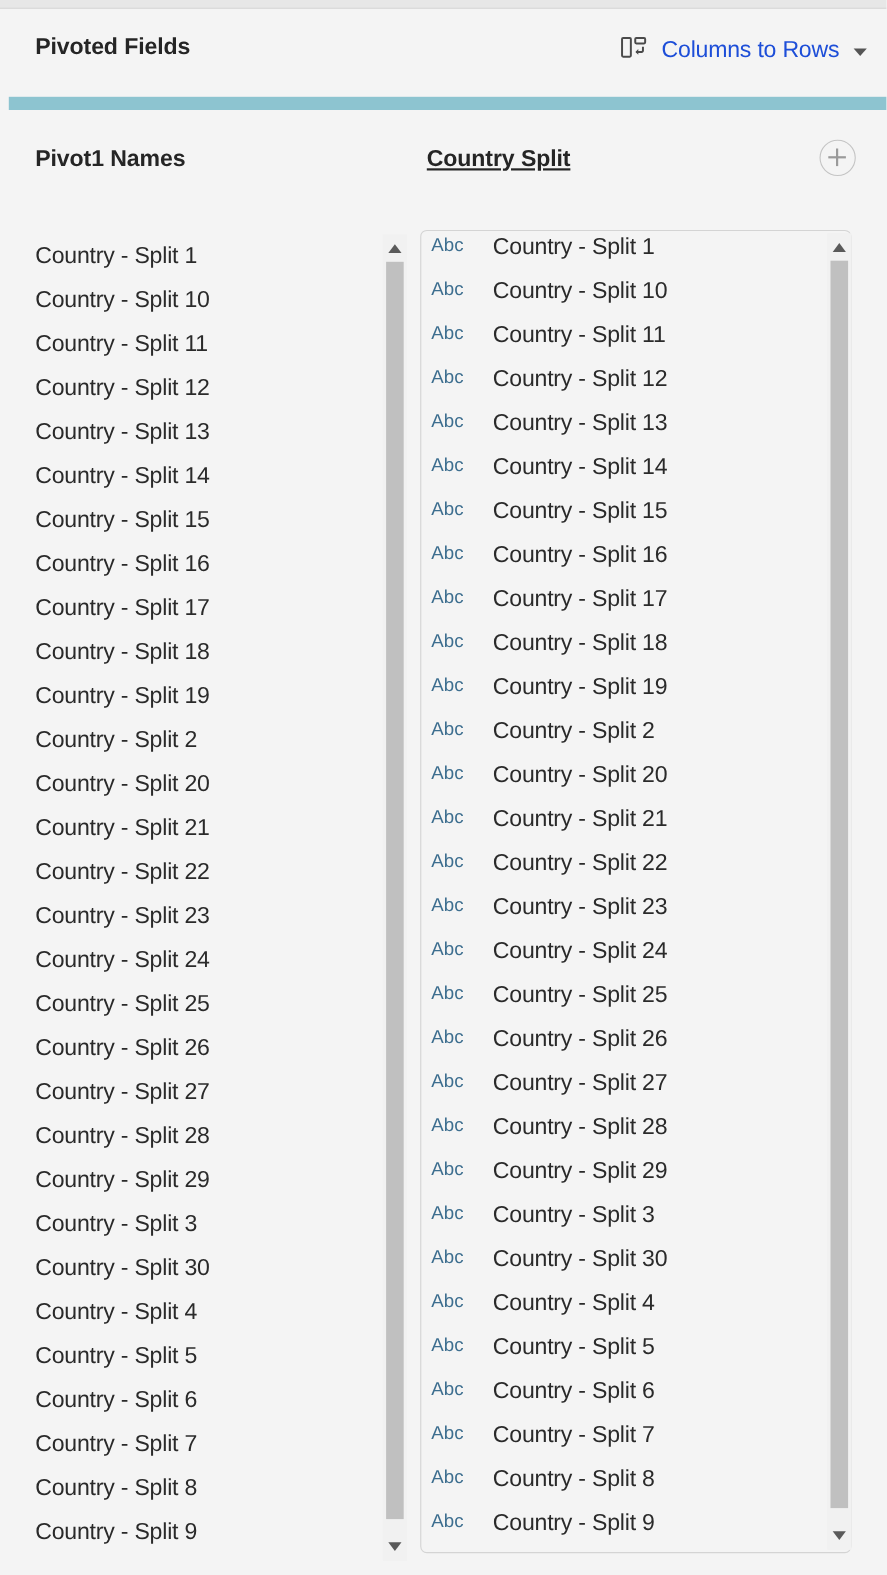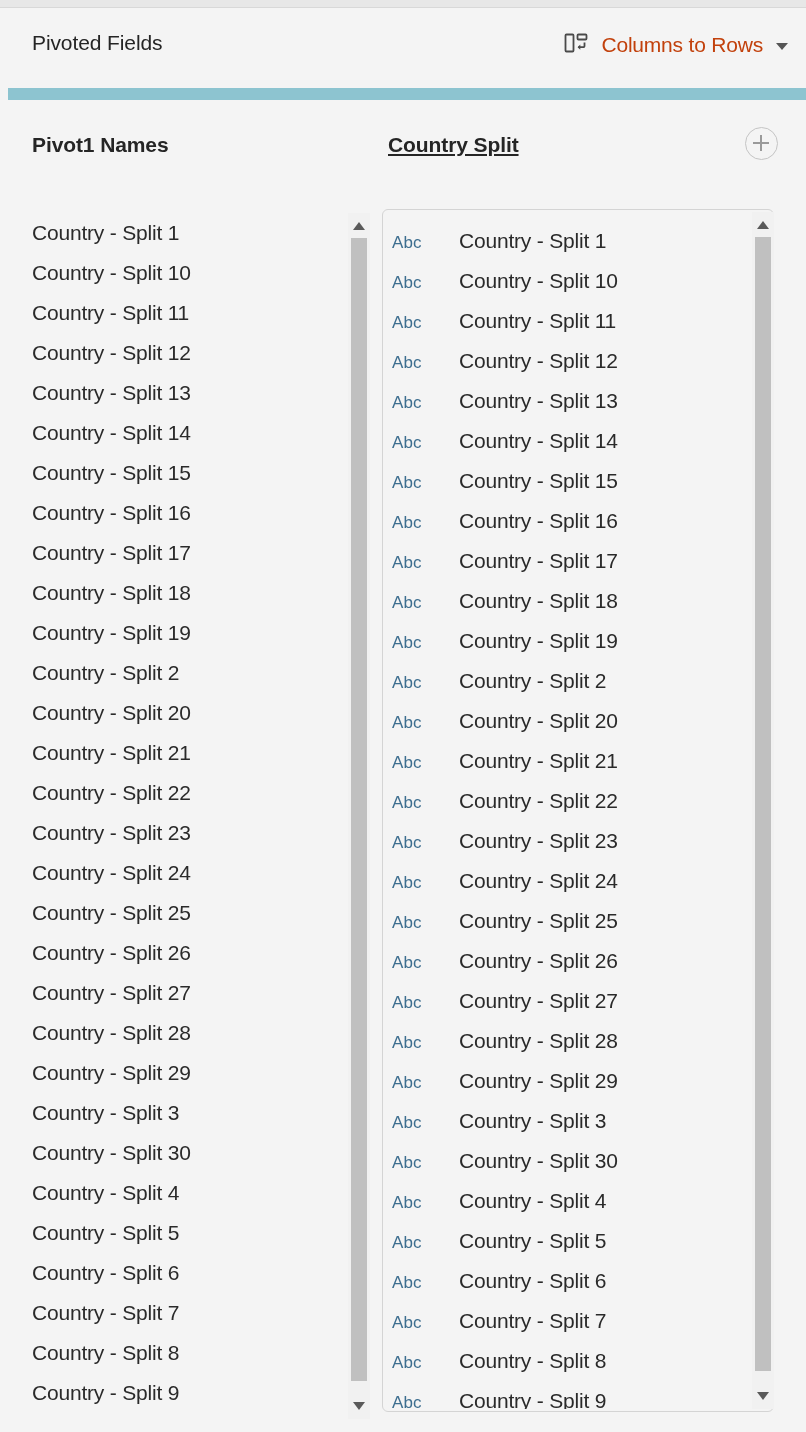--- a/index.html
+++ b/index.html
@@ -31,37 +31,37 @@
   .header-row {
     position: absolute;
     left: 0; top: 9px;
     width: 806px; height: 73px;
     background: #f4f4f4;
   }
   .panel-title {
     position: absolute;
     left: 32px; top: 22px;
     font-size: 21px;
-    font-weight: normal;
+    font-weight: bold;
     color: #252525;
     letter-spacing: -0.1px;
     white-space: nowrap;
   }
 
   .pivot-mode {
     position: absolute;
     right: 18px; top: 20px;
     display: flex;
     align-items: center;
     gap: 11px;
     cursor: pointer;
   }
   .pivot-mode-label {
     font-size: 21px;
-    color: #c2410c;
+    color: #1d4ed8;
     white-space: nowrap;
     letter-spacing: -0.2px;
   }
   .pivot-icon { display: block; }
   .caret-down {
     width: 0; height: 0;
     border-left: 6px solid transparent;
     border-right: 6px solid transparent;
     border-top: 7px solid #555;
     margin-left: 2px;
@@ -183,24 +183,23 @@
   }
   .right-list {
     position: absolute;
     left: 0; top: 3px;
     width: 368px;
     height: 1196px;
     overflow: hidden;
   }
   .right-list .row {
     display: flex;
-    align-items: flex-end;
+    align-items: flex-start;
     height: 40px;
     padding-left: 9px;
-    gap: 11px;
   }
   .row-type {
     width: 56px;
     flex: 0 0 56px;
     font-size: 17px;
     color: #3d6e8f;
     letter-spacing: 0.1px;
   }
   .row-label {
     font-size: 21px;

